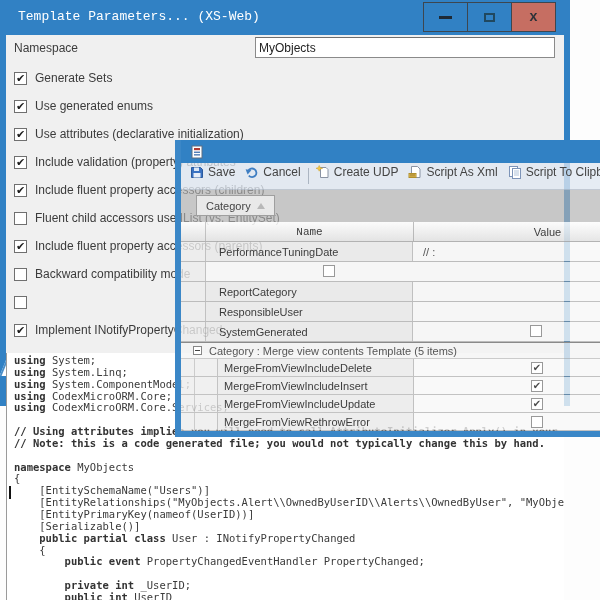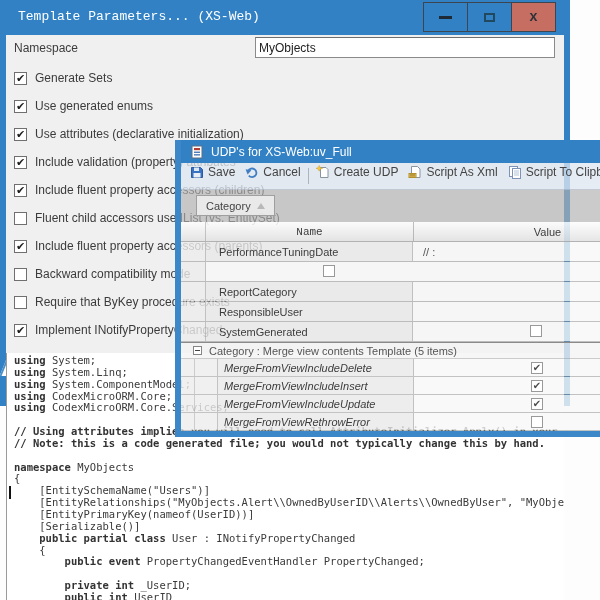--- a/index.html
+++ b/index.html
@@ -74,21 +74,21 @@
   .h-name{width:207px;border-right:1px solid rgba(150,150,150,0.6);
     display:flex;align-items:center;justify-content:center;font-family:Liberation Mono, monospace;}
   .h-value{flex:1;display:flex;align-items:center;justify-content:center;}
   .grid-row{display:flex;height:20px;box-sizing:border-box;border-bottom:1px solid rgba(145,145,145,0.55);}
   .grid-row.grouped{height:18px;}
   .c-indent{width:13px;background:rgba(236,236,236,0.8);border-right:1px solid rgba(150,150,150,0.4);}
   .c-ind{width:24px;background:rgba(236,236,236,0.8);border-right:1px solid rgba(150,150,150,0.5);}
   .grid-row.grouped .c-ind{width:22px;}
   .c-name{width:207px;box-sizing:border-box;background:rgba(233,233,233,0.8);
     border-right:1px solid rgba(150,150,150,0.5);display:flex;align-items:center;padding-left:13px;text-align:right;}
-  .grid-row.grouped .c-name{width:196px;padding-left:6px;font-style:italic;}
+  .grid-row.grouped .c-name{width:196px;padding-left:6px;}
   .c-value{flex:1;background:rgba(248,248,248,0.8);display:flex;align-items:center;
     padding-left:10px;position:relative;}
   .c-value .val-text{color:#555;}
   .gcb{position:absolute;left:117px;top:3px;width:12px;height:12px;box-sizing:border-box;
     border:1px solid #999;background:rgba(255,255,255,0.92);display:flex;align-items:center;
     justify-content:center;font-size:10px;line-height:10px;color:#4d4d4d;}
   .grid-group{height:17px;box-sizing:border-box;background:rgba(243,243,243,0.78);
     border-top:1px solid #8a8a8a;border-bottom:1px solid rgba(150,150,150,0.45);
     display:flex;align-items:center;gap:7px;padding-left:12px;color:#555;}
   .collapse-box{width:9px;height:9px;box-sizing:border-box;border:1px solid #868686;
@@ -146,21 +146,20 @@
           <div class="cb-row" style="top: 203px;">
             <span class="cb-box">✔</span>
             <span class="cb-label">Include fluent property accessors (parents)</span>
           </div>
           <div class="cb-row" style="top: 231px;">
             <span class="cb-box"></span>
             <span class="cb-label">Backward compatibility mode</span>
           </div>
           <div class="cb-row" style="top: 259px;">
             <span class="cb-box"></span>
-            <span class="cb-label">Require that ByKey procedure exists</span>
           </div>
           <div class="cb-row" style="top: 287px;">
             <span class="cb-box">✔</span>
             <span class="cb-label">Implement INotifyPropertyChanged</span>
           </div>
         </div>
     </div>
   </div>
 
   <div id="tab-strip">
@@ -202,21 +201,20 @@
   <div id="udp-window">
     <div class="udp-titlebar">
       <span class="tb-icon">
         <svg width="14" height="14">
             <rect x="2" y="1" width="10" height="12" fill="#ffffff" stroke="#5f6f82"></rect>
             <rect x="4" y="3" width="6" height="2.2" fill="#b23b32"></rect>
             <rect x="4" y="6.6" width="6" height="1.3" fill="#3f6fae"></rect>
             <rect x="4" y="9.2" width="6" height="1.3" fill="#3f6fae"></rect>
           </svg>
       </span>
-      <span>UDP's for XS-Web:uv_Full</span>
     </div>
     <div class="udp-toolbar" id="udp-toolbar">
         <div class="tb-item">
           <span class="tb-icon">
             <svg width="14" height="14">
               <path d="M1.5 2.5 h9 l2 2 v8 h-11 z" fill="#3a72c2" stroke="#2b5a9e"></path>
               <rect x="4" y="2.5" width="5" height="3.5" fill="#dce6f5"></rect>
               <rect x="3.5" y="8" width="7" height="4.5" fill="#e8eef8"></rect>
             </svg>
           </span>

